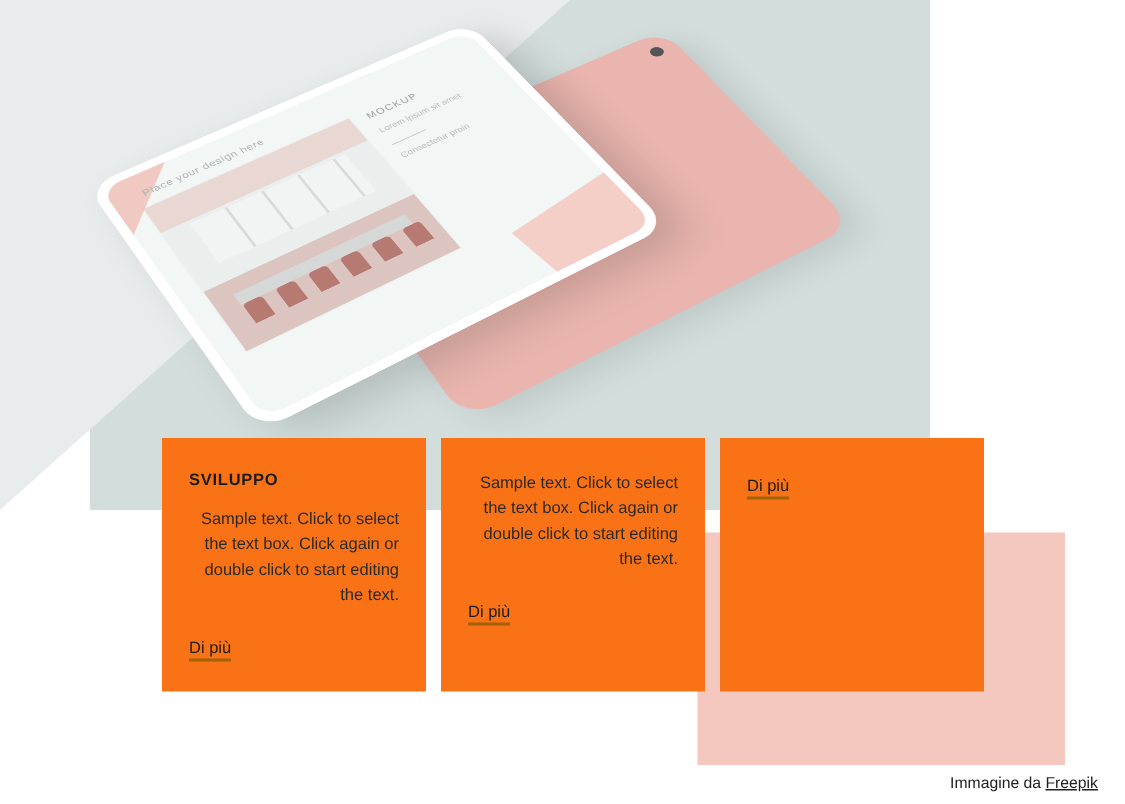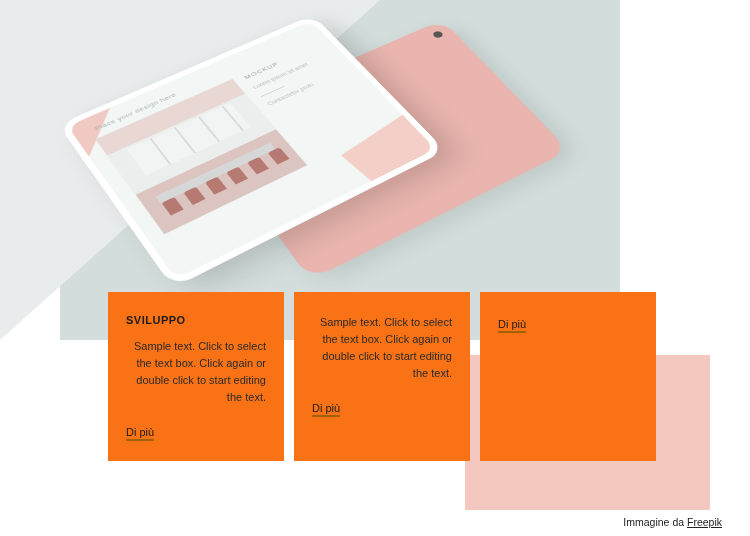--- a/index.html
+++ b/index.html
@@ -174,21 +174,21 @@
     font-size: 11px;
     color: #1b1b1b;
     text-decoration: none;
     border-bottom: 2px solid #a16207;
     padding-bottom: 1px;
     display: inline-block;
   }
 
   .credit {
     position: absolute;
-    bottom: 8px; right: 28px;
+    bottom: 8px; right: 18px;
     font-size: 10.5px;
     color: #222;
   }
   .credit a {
     color: #222;
     text-decoration: underline;
   }
 </style>
 </head>
 <body>

